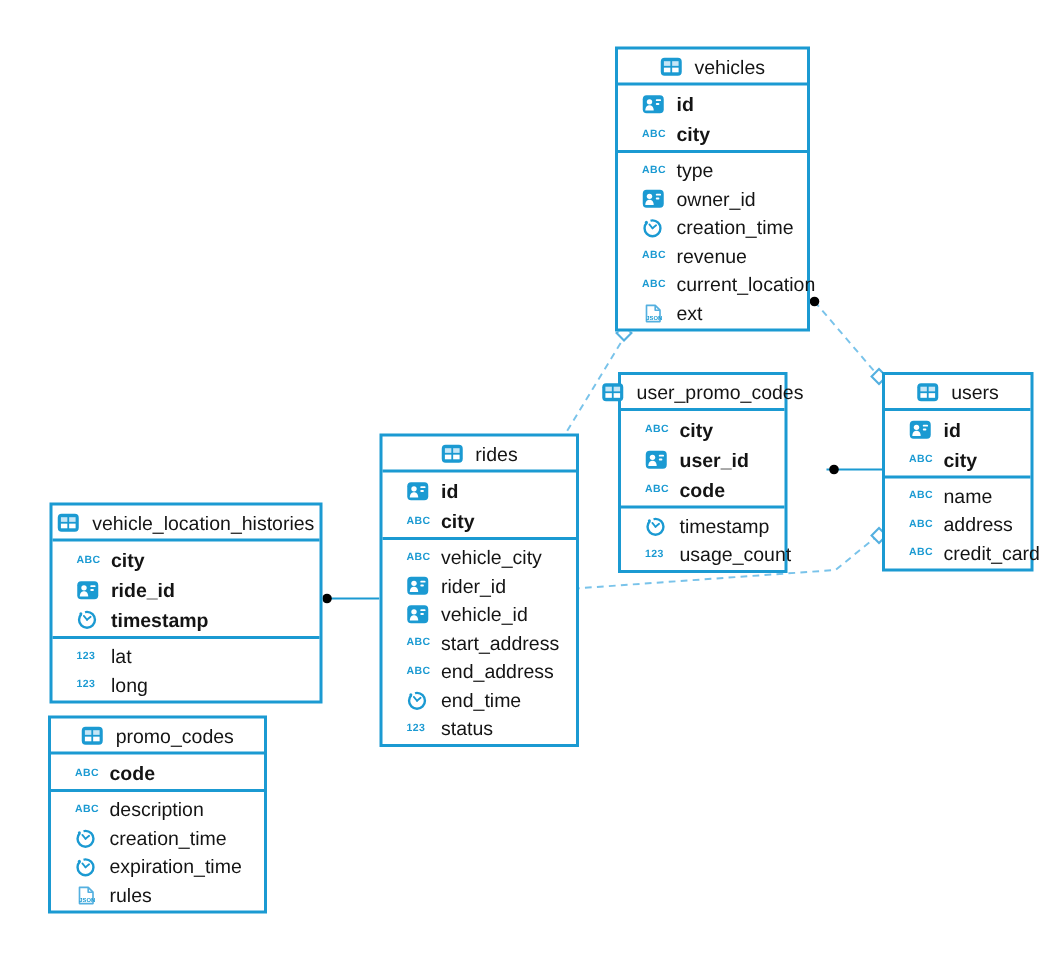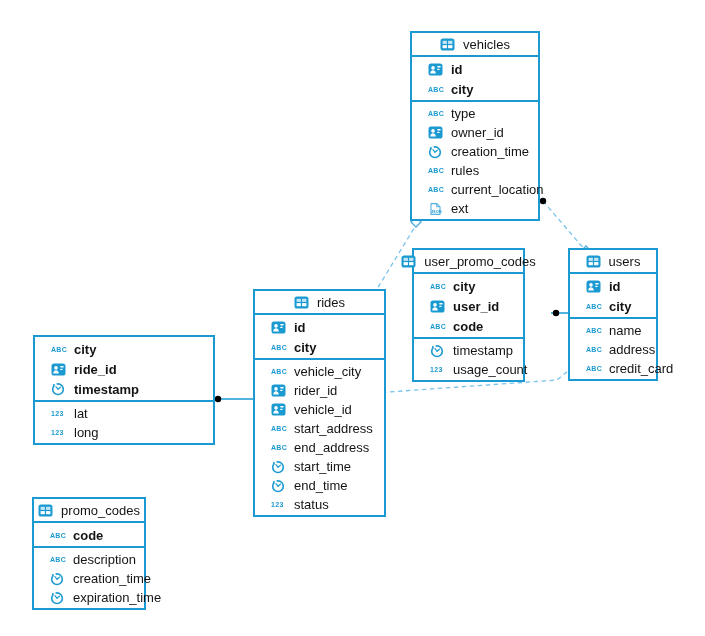--- a/index.html
+++ b/index.html
@@ -107,21 +107,21 @@
               <line x1="7" y1="7.2" x2="4.9" y2="4.6" stroke="#1b9ad2" stroke-width="1.2" stroke-linecap="round"></line>
               <line x1="7" y1="7.2" x2="9.4" y2="5.2" stroke="#1b9ad2" stroke-width="1.2" stroke-linecap="round"></line>
             </svg>
           </span>
           <span class="clabel">creation_time</span>
         </div>
         <div class="trow">
           <span class="ticon">
             <span class="charicon">ABC</span>
           </span>
-          <span class="clabel">rules</span>
+          <span class="clabel">revenue</span>
         </div>
         <div class="trow">
           <span class="ticon">
             <span class="charicon">ABC</span>
           </span>
           <span class="clabel">current_location</span>
         </div>
         <div class="trow">
           <span class="ticon">
             <svg width="14" height="14" viewBox="0 0 14 14">
@@ -187,21 +187,21 @@
           <span class="clabel">timestamp</span>
         </div>
         <div class="trow">
           <span class="ticon">
             <span class="charicon">123</span>
           </span>
           <span class="clabel">usage_count</span>
         </div>
       </div>
     </div>
-    <div class="tnode" style="left: 568px; top: 248px; width: 90px;">
+    <div class="tnode" style="left: 588px; top: 248px; width: 101px;">
       <div class="thead">
         <span class="ticon">
           <svg width="15" height="13" viewBox="0 0 15 13">
             <rect x="0.5" y="0.5" width="14" height="12" rx="2.6" fill="#1b9ad2"></rect>
             <rect x="2.6" y="2.8" width="4.3" height="3.1" fill="#c6e6f6"></rect>
             <rect x="8.1" y="2.8" width="4.3" height="3.1" fill="#c6e6f6"></rect>
             <rect x="2.6" y="7.1" width="4.3" height="3.1" fill="#fff"></rect>
             <rect x="8.1" y="7.1" width="4.3" height="3.1" fill="#fff"></rect>
           </svg>
         </span>
@@ -327,43 +327,43 @@
         <div class="trow">
           <span class="ticon">
             <svg width="14" height="14" viewBox="0 0 14 14">
               <circle cx="7" cy="7.2" r="5.3" fill="#fff" stroke="#1b9ad2" stroke-width="1.6"></circle>
               <path d="M7 7.2 L1.2 1.4 L5.2 0.4 Z" fill="#fff"></path>
               <circle cx="2.9" cy="3.1" r="1" fill="#1b9ad2"></circle>
               <line x1="7" y1="7.2" x2="4.9" y2="4.6" stroke="#1b9ad2" stroke-width="1.2" stroke-linecap="round"></line>
               <line x1="7" y1="7.2" x2="9.4" y2="5.2" stroke="#1b9ad2" stroke-width="1.2" stroke-linecap="round"></line>
             </svg>
           </span>
-          <span class="clabel">start_time</span>
-        </div>
-        <div class="trow">
-          <span class="ticon">
-            <svg width="14" height="14" viewBox="0 0 14 14">
-              <circle cx="7" cy="7.2" r="5.3" fill="#fff" stroke="#1b9ad2" stroke-width="1.6"></circle>
-              <path d="M7 7.2 L1.2 1.4 L5.2 0.4 Z" fill="#fff"></path>
-              <circle cx="2.9" cy="3.1" r="1" fill="#1b9ad2"></circle>
-              <line x1="7" y1="7.2" x2="4.9" y2="4.6" stroke="#1b9ad2" stroke-width="1.2" stroke-linecap="round"></line>
-              <line x1="7" y1="7.2" x2="9.4" y2="5.2" stroke="#1b9ad2" stroke-width="1.2" stroke-linecap="round"></line>
-            </svg>
-          </span>
           <span class="clabel">end_time</span>
         </div>
         <div class="trow">
           <span class="ticon">
             <span class="charicon">123</span>
           </span>
           <span class="clabel">status</span>
         </div>
       </div>
     </div>
     <div class="tnode" style="left: 33px; top: 335px; width: 182px;">
+      <div class="thead">
+        <span class="ticon">
+          <svg width="15" height="13" viewBox="0 0 15 13">
+            <rect x="0.5" y="0.5" width="14" height="12" rx="2.6" fill="#1b9ad2"></rect>
+            <rect x="2.6" y="2.8" width="4.3" height="3.1" fill="#c6e6f6"></rect>
+            <rect x="8.1" y="2.8" width="4.3" height="3.1" fill="#c6e6f6"></rect>
+            <rect x="2.6" y="7.1" width="4.3" height="3.1" fill="#fff"></rect>
+            <rect x="8.1" y="7.1" width="4.3" height="3.1" fill="#fff"></rect>
+          </svg>
+        </span>
+        <span class="tname">vehicle_location_histories</span>
+      </div>
       <div class="tsec pk">
         <div class="trow">
           <span class="ticon">
             <span class="charicon">ABC</span>
           </span>
           <span class="clabel">city</span>
         </div>
         <div class="trow">
           <span class="ticon">
             <svg width="15" height="13" viewBox="0 0 15 13">
@@ -397,21 +397,21 @@
           <span class="clabel">lat</span>
         </div>
         <div class="trow">
           <span class="ticon">
             <span class="charicon">123</span>
           </span>
           <span class="clabel">long</span>
         </div>
       </div>
     </div>
-    <div class="tnode" style="left: 32px; top: 497px; width: 114px;">
+    <div class="tnode" style="left: 32px; top: 477px; width: 146px;">
       <div class="thead">
         <span class="ticon">
           <svg width="15" height="13" viewBox="0 0 15 13">
             <rect x="0.5" y="0.5" width="14" height="12" rx="2.6" fill="#1b9ad2"></rect>
             <rect x="2.6" y="2.8" width="4.3" height="3.1" fill="#c6e6f6"></rect>
             <rect x="8.1" y="2.8" width="4.3" height="3.1" fill="#c6e6f6"></rect>
             <rect x="2.6" y="7.1" width="4.3" height="3.1" fill="#fff"></rect>
             <rect x="8.1" y="7.1" width="4.3" height="3.1" fill="#fff"></rect>
           </svg>
         </span>
@@ -448,16 +448,26 @@
           <span class="ticon">
             <svg width="14" height="14" viewBox="0 0 14 14">
               <circle cx="7" cy="7.2" r="5.3" fill="#fff" stroke="#1b9ad2" stroke-width="1.6"></circle>
               <path d="M7 7.2 L1.2 1.4 L5.2 0.4 Z" fill="#fff"></path>
               <circle cx="2.9" cy="3.1" r="1" fill="#1b9ad2"></circle>
               <line x1="7" y1="7.2" x2="4.9" y2="4.6" stroke="#1b9ad2" stroke-width="1.2" stroke-linecap="round"></line>
               <line x1="7" y1="7.2" x2="9.4" y2="5.2" stroke="#1b9ad2" stroke-width="1.2" stroke-linecap="round"></line>
             </svg>
           </span>
           <span class="clabel">expiration_time</span>
+        </div>
+        <div class="trow">
+          <span class="ticon">
+            <svg width="14" height="14" viewBox="0 0 14 14">
+              <path d="M3 1.6 H8.8 L12 4.8 V12.4 H3 Z" fill="#fff" stroke="#54b0e0" stroke-width="1.1" stroke-linejoin="round"></path>
+              <path d="M8.8 1.6 V4.8 H12" fill="none" stroke="#54b0e0" stroke-width="1.1" stroke-linejoin="round"></path>
+              <text x="2.9" y="11.4" font-size="3.9" font-weight="bold" font-family="Liberation Sans, sans-serif" fill="#1b9ad2">JSON</text>
+            </svg>
+          </span>
+          <span class="clabel">rules</span>
         </div>
       </div>
     </div>
   </div>
 
 </body></html>

